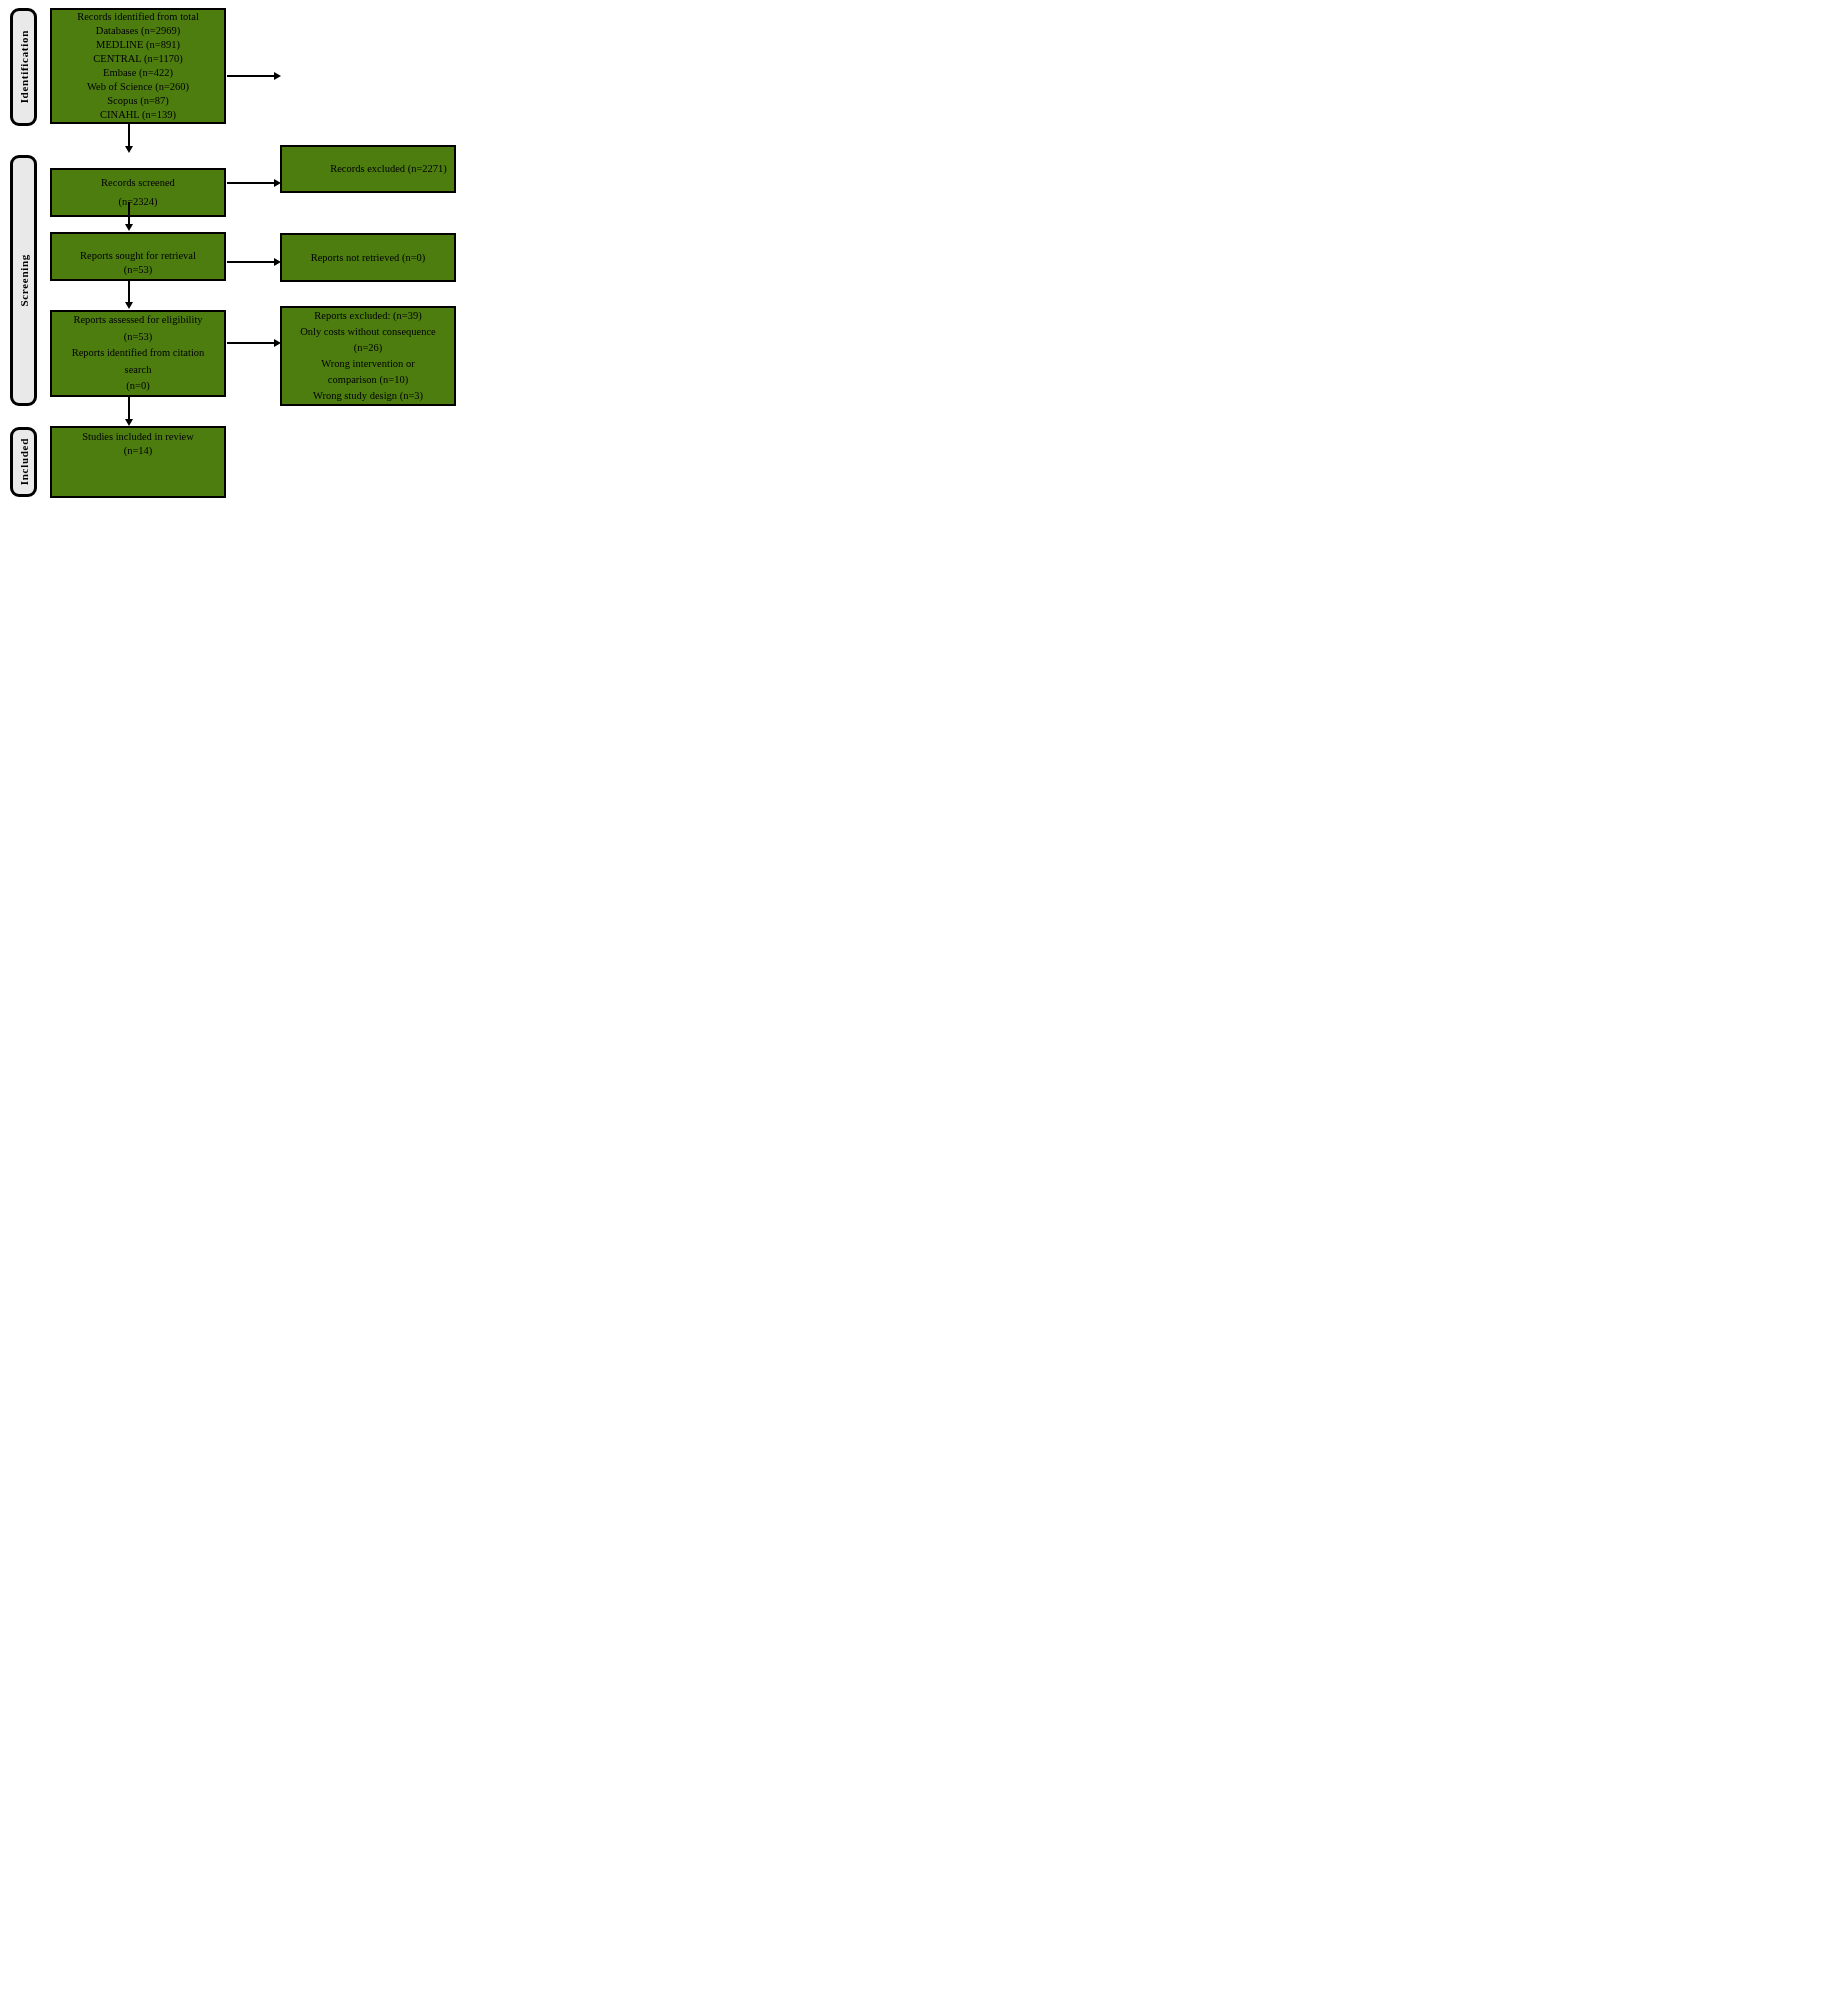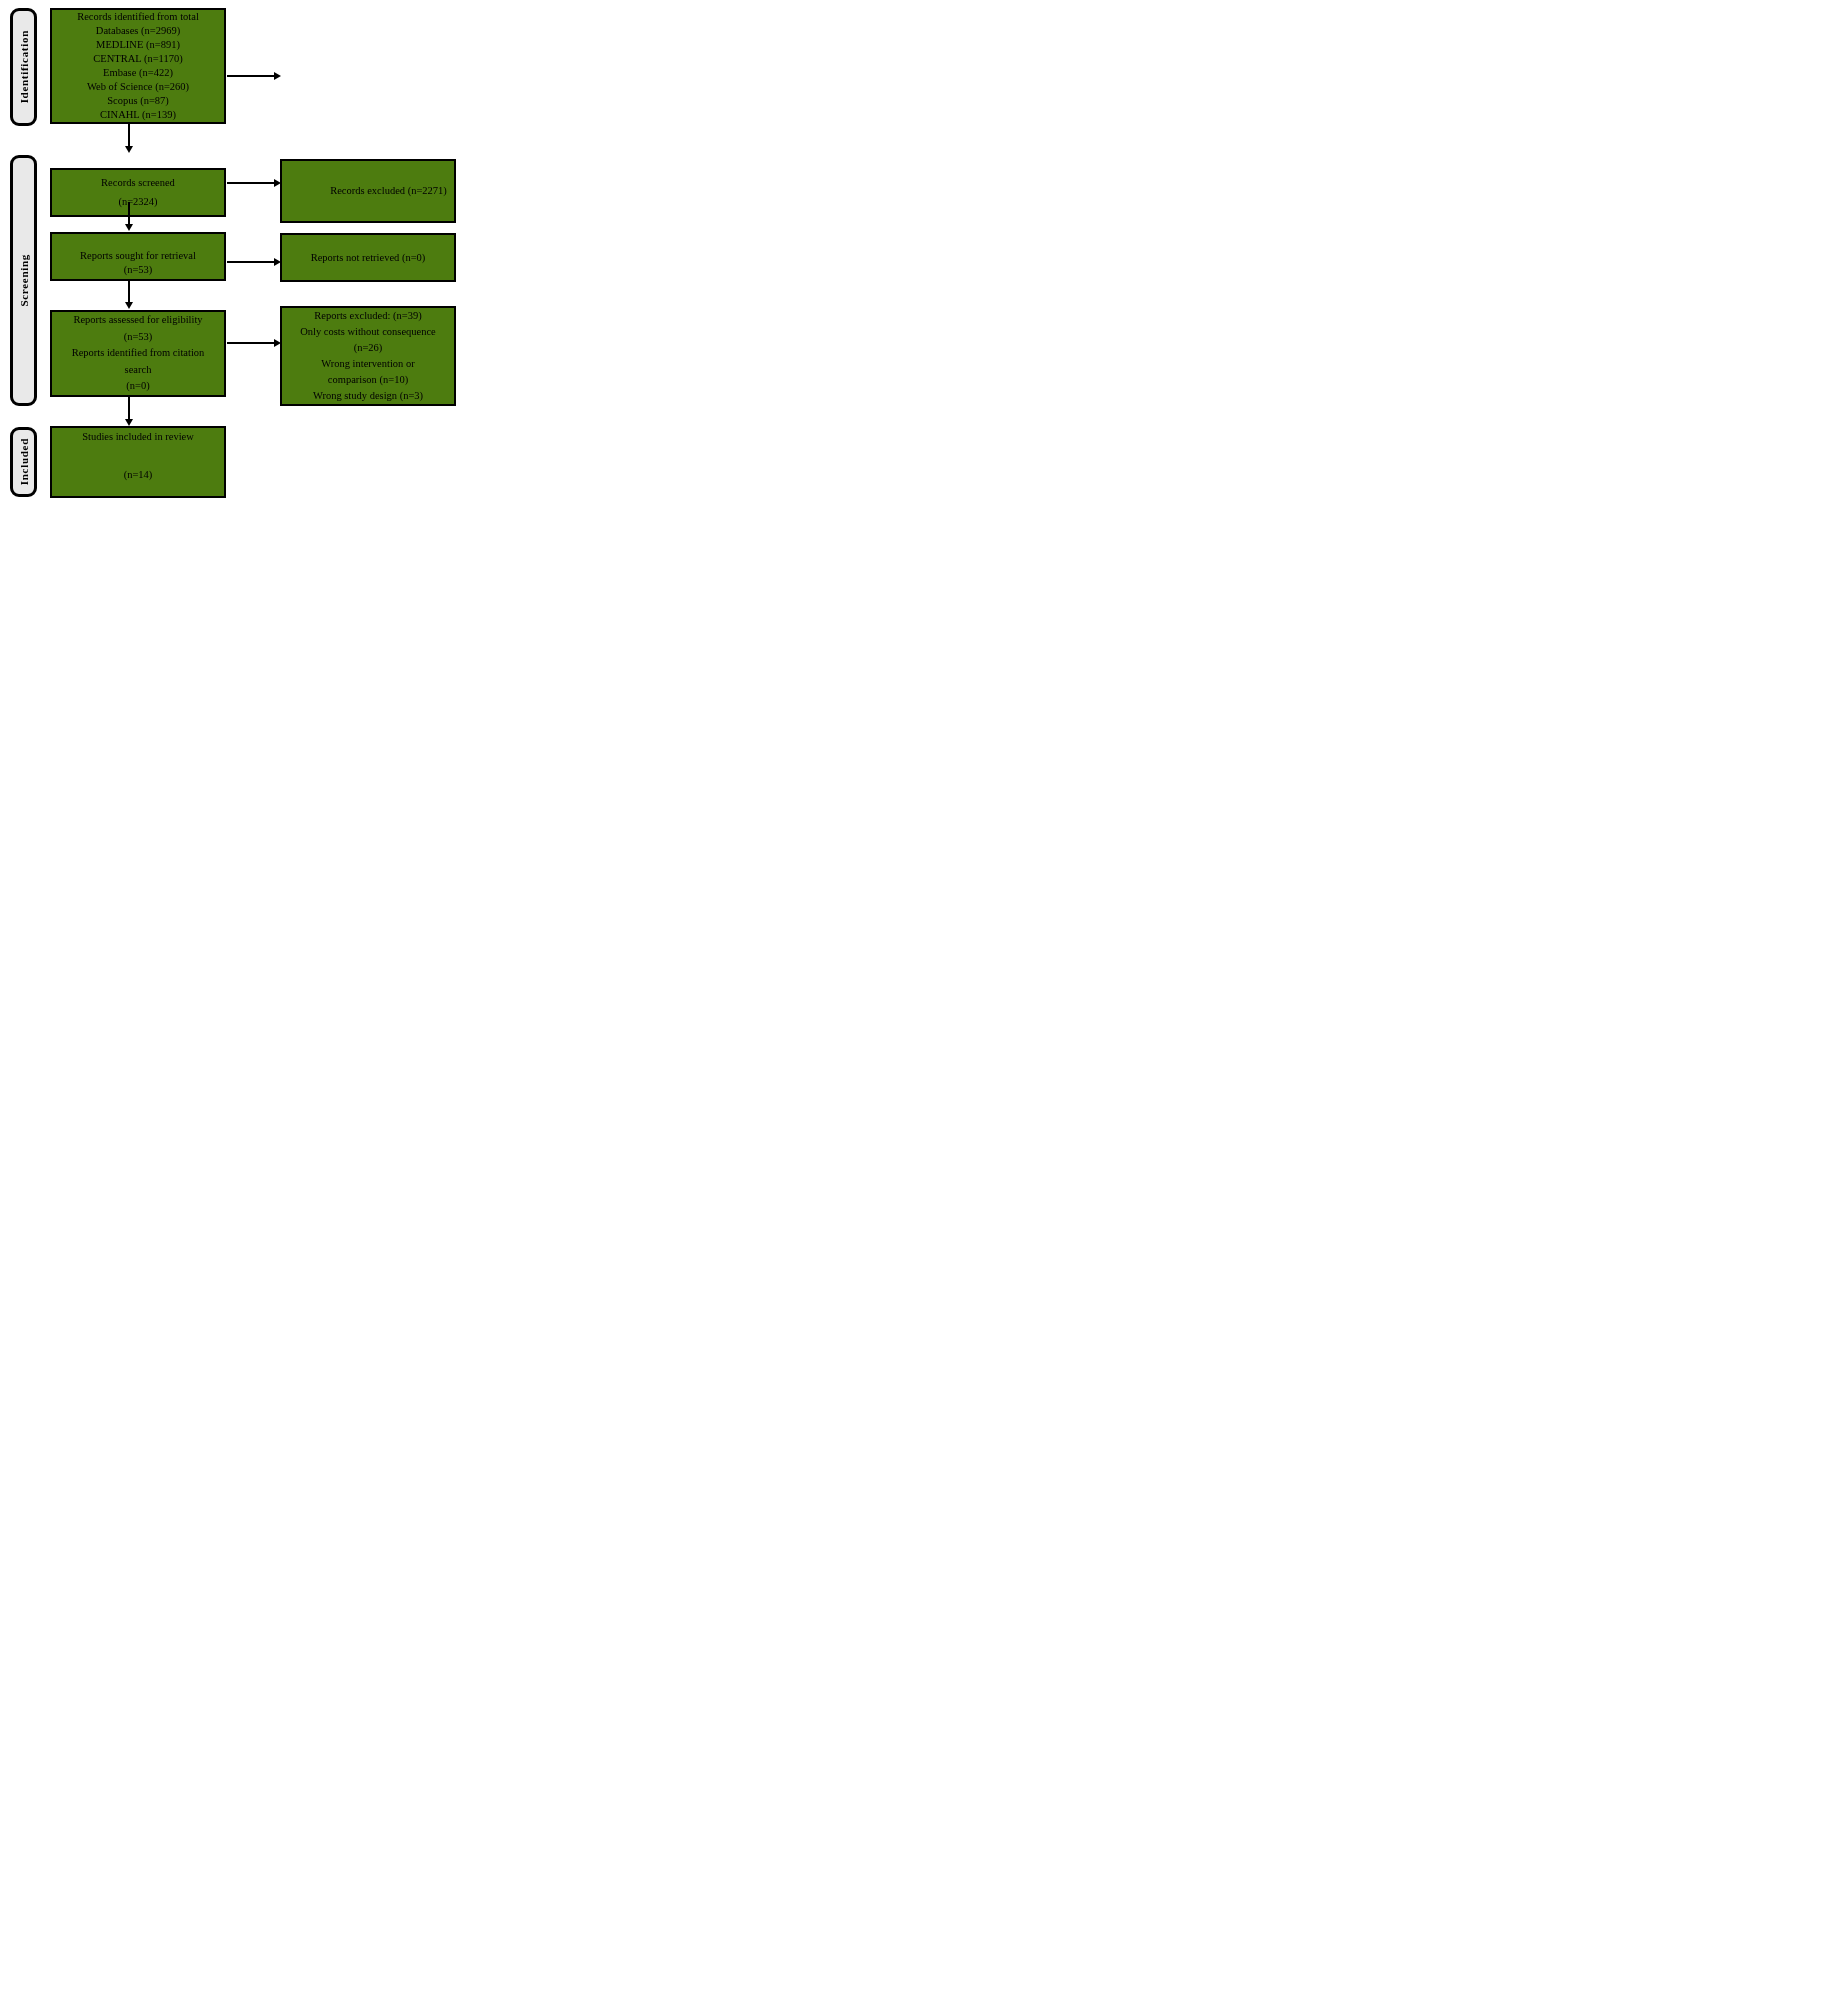--- a/index.html
+++ b/index.html
@@ -20,23 +20,23 @@
   
   .box{position:absolute;background:#4d7c0f;border:2.5px solid #000;box-sizing:border-box;
        display:flex;flex-direction:column;align-items:center;justify-content:center;
        text-align:center;font-size:10.5px;line-height:14px;padding:2px 3px;}
   .main-box{left:50px;width:176px;}
   .side-box{left:280px;width:176px;}
   .b1{top:8px;height:116px;}
   .b2{top:168px;height:49px;justify-content:space-evenly;text-align:right;}
   .b3{top:232px;height:49px;justify-content:flex-end;}
   .b4{top:310px;height:87px;line-height:16.4px;}
-  .b5{top:426px;height:72px;justify-content:space-between;padding-bottom:14px;}
+  .b5{top:426px;height:72px;justify-content:flex-start;padding-bottom:14px;}
   .s1{top:10.5px;height:114px;line-height:25px;}
-  .s2{top:159px;height:64px;padding-left:44px;}
+  .s2{top:145px;height:48px;padding-left:44px;}
   .s3{top:233px;height:49px;}
   .s4{top:306px;height:100px;line-height:16px;}
   .line{display:block;}
 
   
   .arrow-down{position:absolute;width:8px;display:flex;flex-direction:column;align-items:center;}
   .arrow-down .shaft{width:1.5px;flex:1;background:#000;}
   .arrow-down .head{width:0;height:0;border-left:4px solid transparent;
                     border-right:4px solid transparent;border-top:7px solid #000;}
   .arrow-right{position:absolute;height:8px;display:flex;flex-direction:row;align-items:center;}

